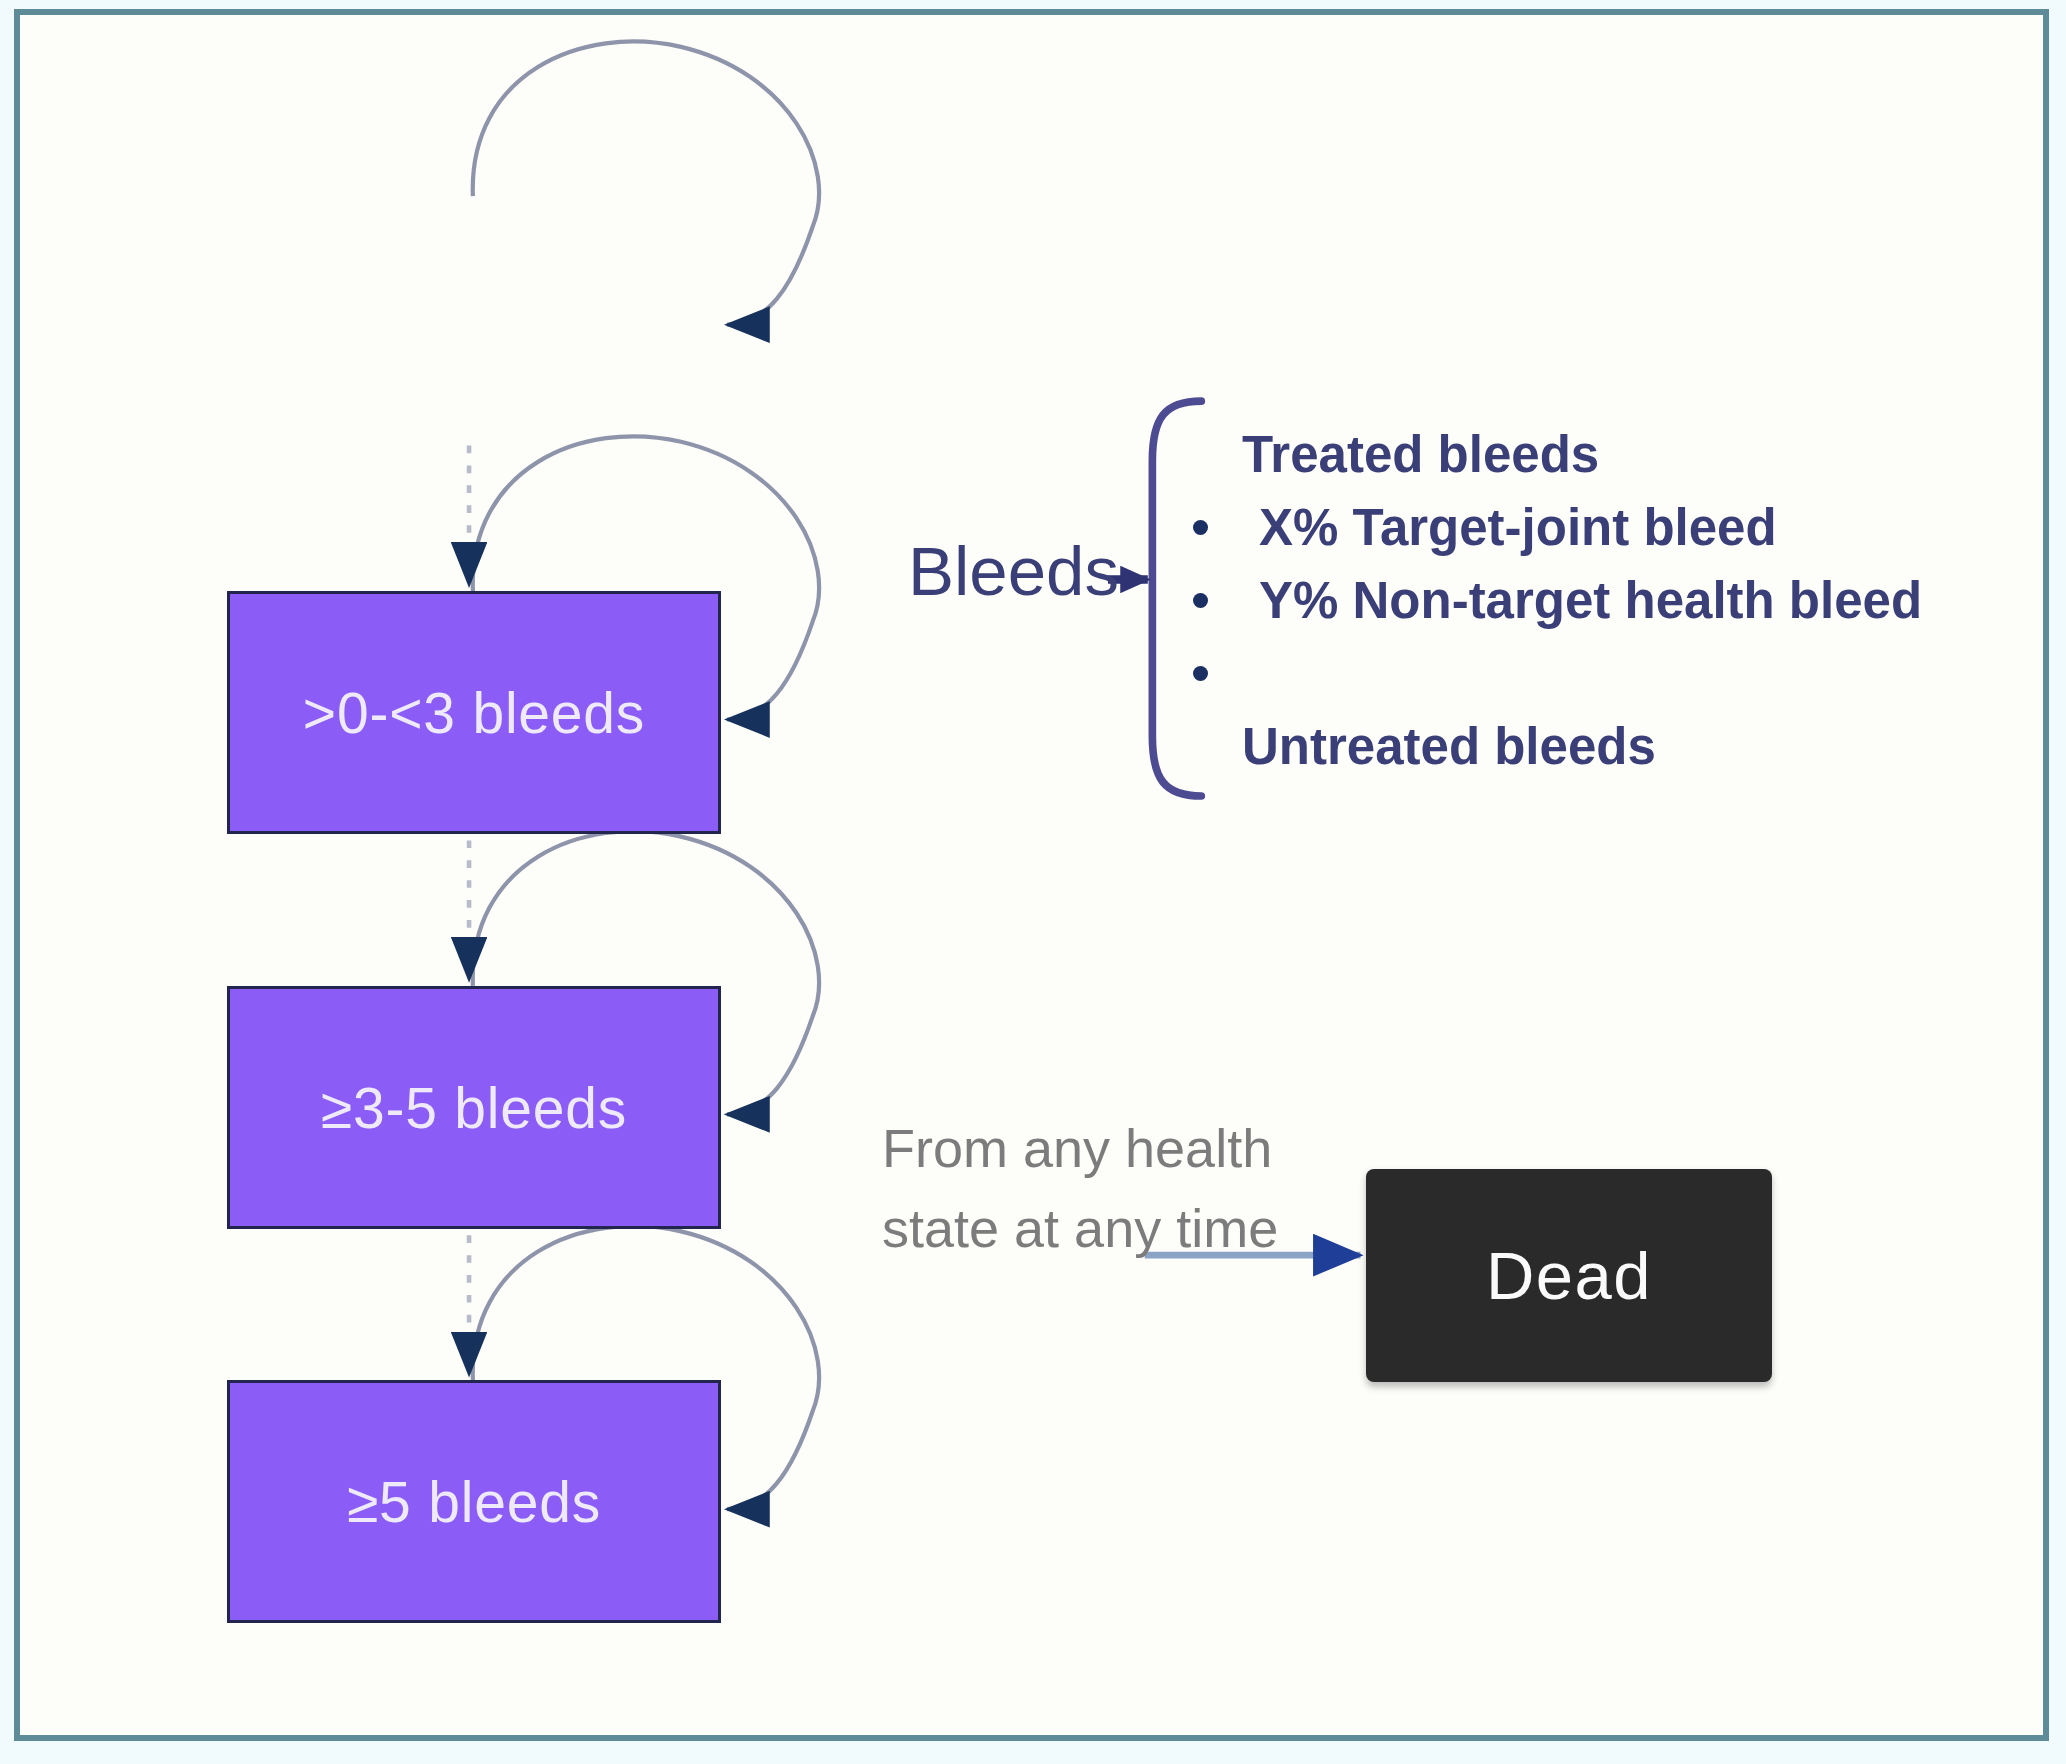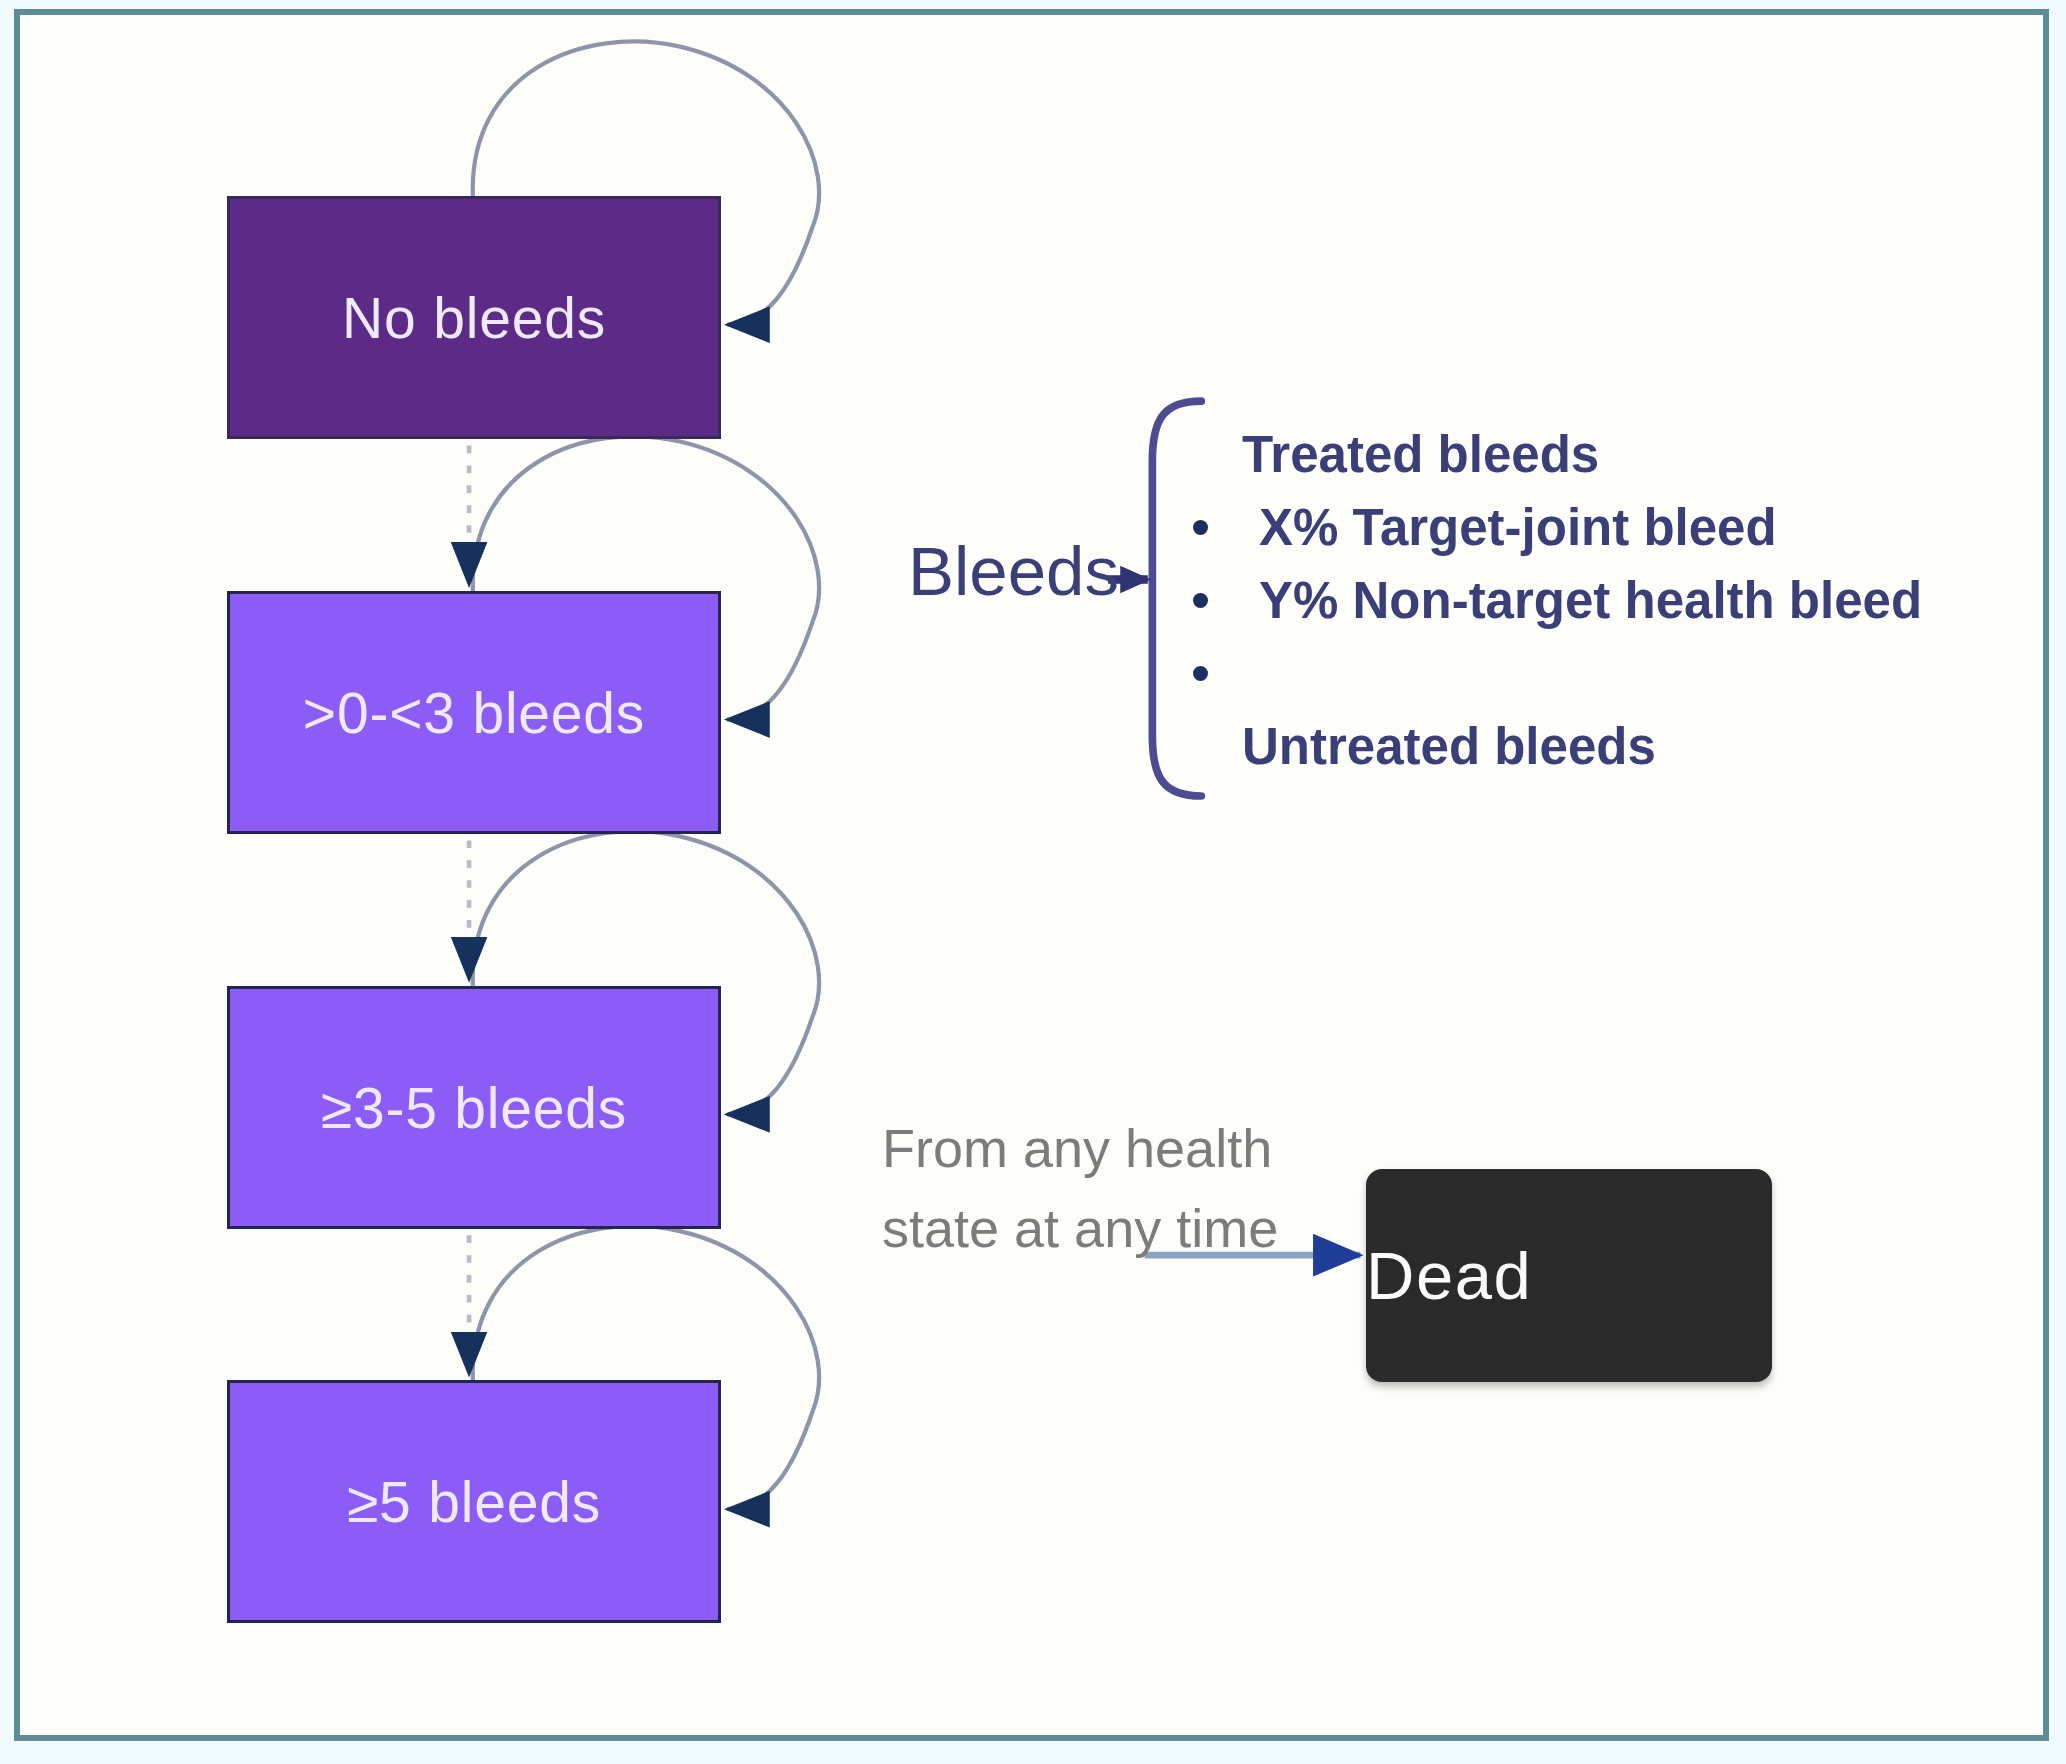--- a/index.html
+++ b/index.html
@@ -24,22 +24,22 @@
   }
   .state-purple { background:#5c2b88; border-color:#372a58; }
   .state-blue   { background:#8b5cf6; border-color:#22264f; }
   #state-0 { top:196px; }
   #state-1 { top:591px; }
   #state-2 { top:986px; }
   #state-3 { top:1380px; }
 
   .dead-box {
     position:absolute; left:1366px; top:1169px; width:406px; height:213px;
-    background:#2b2a2b; border-radius:16px;
-    display:flex; align-items:center; justify-content:flex-start;
+    background:#2b2a2b; border-radius:8px;
+    display:flex; align-items:center; justify-content:center;
     font-size:67px; color:#fafafa; letter-spacing:1.5px;
     box-shadow:0 4.6px 7.7px rgba(0,0,0,0.25);
   }
 
   .bleeds-label {
     position:absolute; left:908px; top:536px; width:191px; height:70px;
     font-size:69px; color:#3b3f78; display:flex; align-items:center;
   }
 
   .breakdown {
@@ -87,23 +87,20 @@
     <line x1="613" y1="1098" x2="613" y2="1280" stroke="#b8bcc8" stroke-width="6" stroke-dasharray="10 16" marker-end="url(#arrowNavy)"></line>
     <line x1="613" y1="1614" x2="613" y2="1796" stroke="#b8bcc8" stroke-width="6" stroke-dasharray="10 16" marker-end="url(#arrowNavy)"></line>
 
     <path d="M 1570 524 C 1522 524 1506 546 1506 602 L 1506 962 C 1506 1018 1522 1040 1570 1040" fill="none" stroke="#4d4c92" stroke-width="10" stroke-linecap="round"></path>
 
     <line x1="1448" y1="757" x2="1500" y2="757" stroke="#2f3273" stroke-width="11" marker-end="url(#arrowPtr)"></line>
 
     <line x1="1496" y1="1640" x2="1778" y2="1640" stroke="#8ba3c4" stroke-width="9" marker-end="url(#arrowDead)"></line>
   </svg>
 
-  <div class="state-box state-purple" id="state-0">
-    <span>No bleeds</span>
-  </div>
   <div class="state-box state-blue" id="state-1">
     <span>&gt;0-&lt;3 bleeds</span>
   </div>
   <div class="state-box state-blue" id="state-2">
     <span>≥3-5 bleeds</span>
   </div>
   <div class="state-box state-blue" id="state-3">
     <span>≥5 bleeds</span>
   </div>
 

